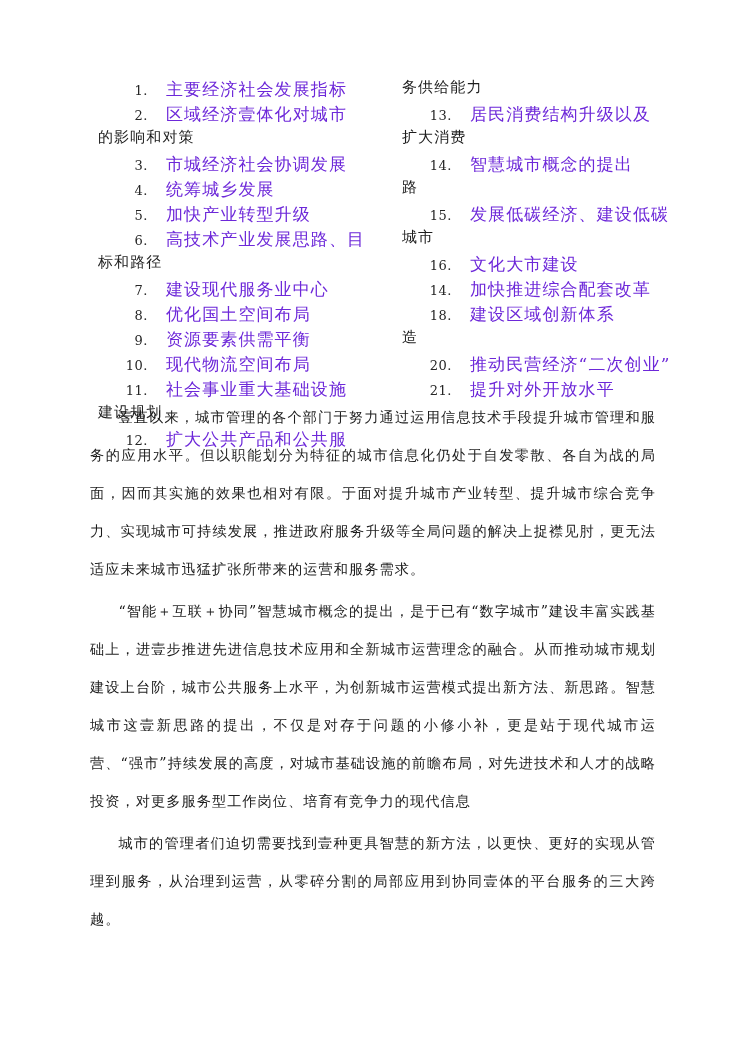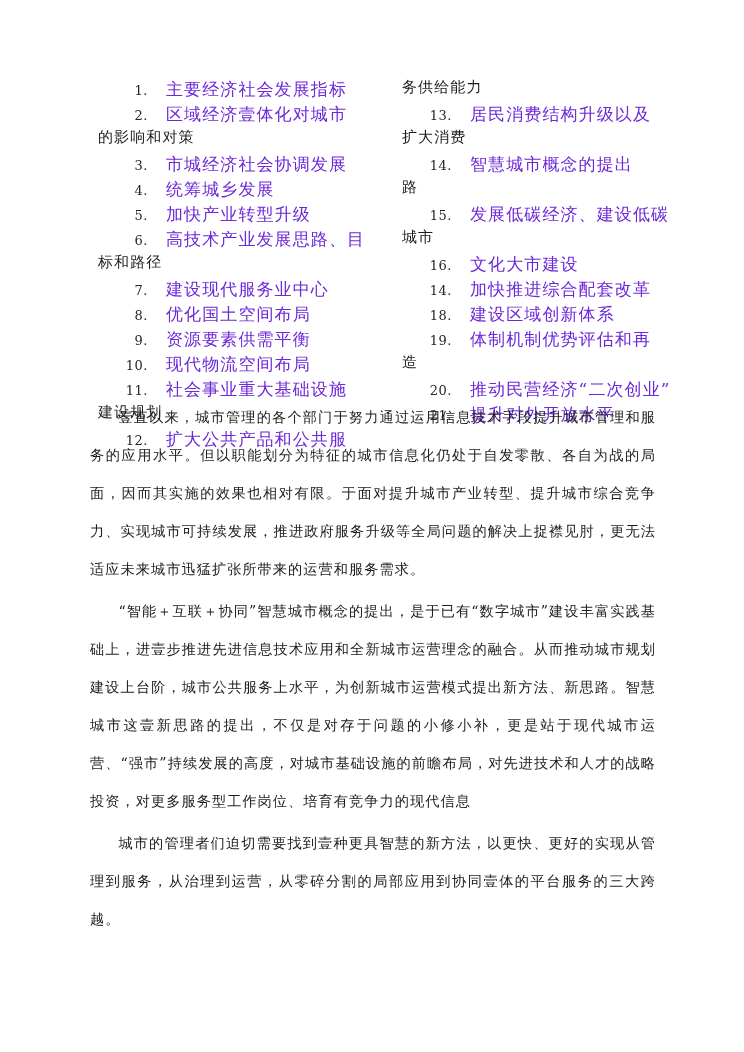--- a/index.html
+++ b/index.html
@@ -173,24 +173,20 @@
           <span class="li-text">文化大市建设</span>
         </div>
         <div class="li-row">
           <span class="li-num">14.</span>
           <span class="li-text">加快推进综合配套改革</span>
         </div>
         <div class="li-row">
           <span class="li-num">18.</span>
           <span class="li-text">建设区域创新体系</span>
         </div>
-        <div class="li-row">
-          <span class="li-num">19.</span>
-          <span class="li-text">体制机制优势评估和再</span>
-        </div>
         <div class="cont-row">造</div>
         <div class="li-row">
           <span class="li-num">20.</span>
           <span class="li-text">推动民营经济“二次创业”</span>
         </div>
         <div class="li-row">
           <span class="li-num">21.</span>
           <span class="li-text">提升对外开放水平</span>
         </div>
       </div>

